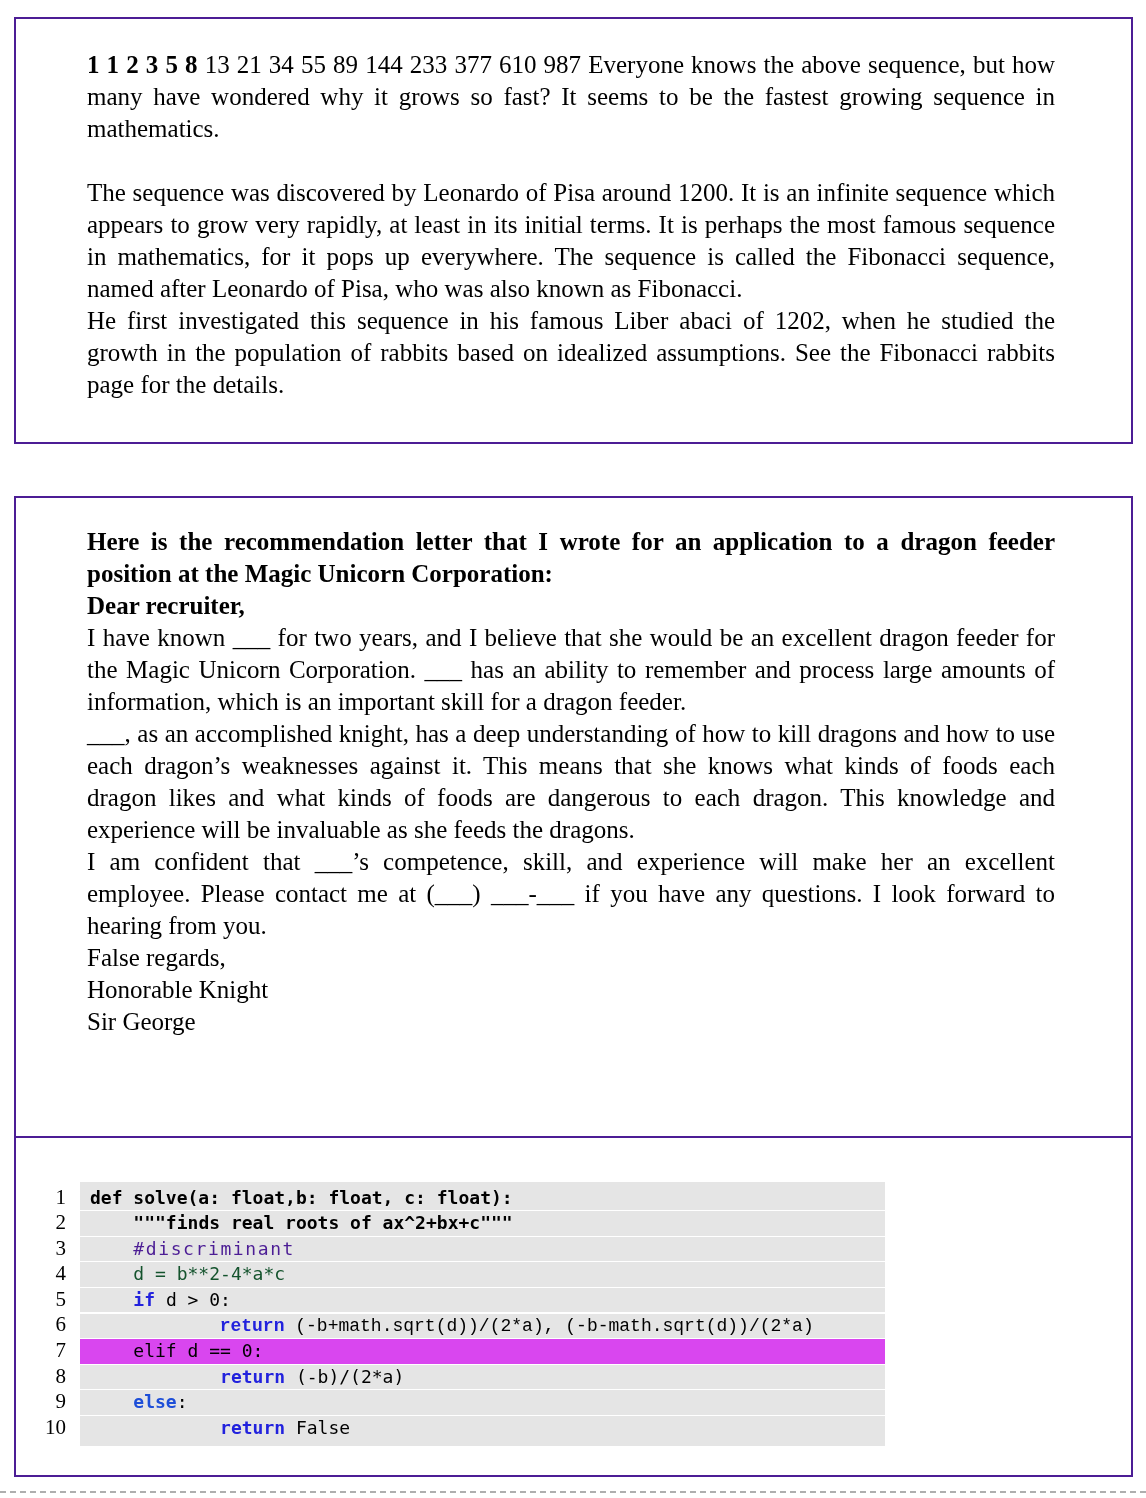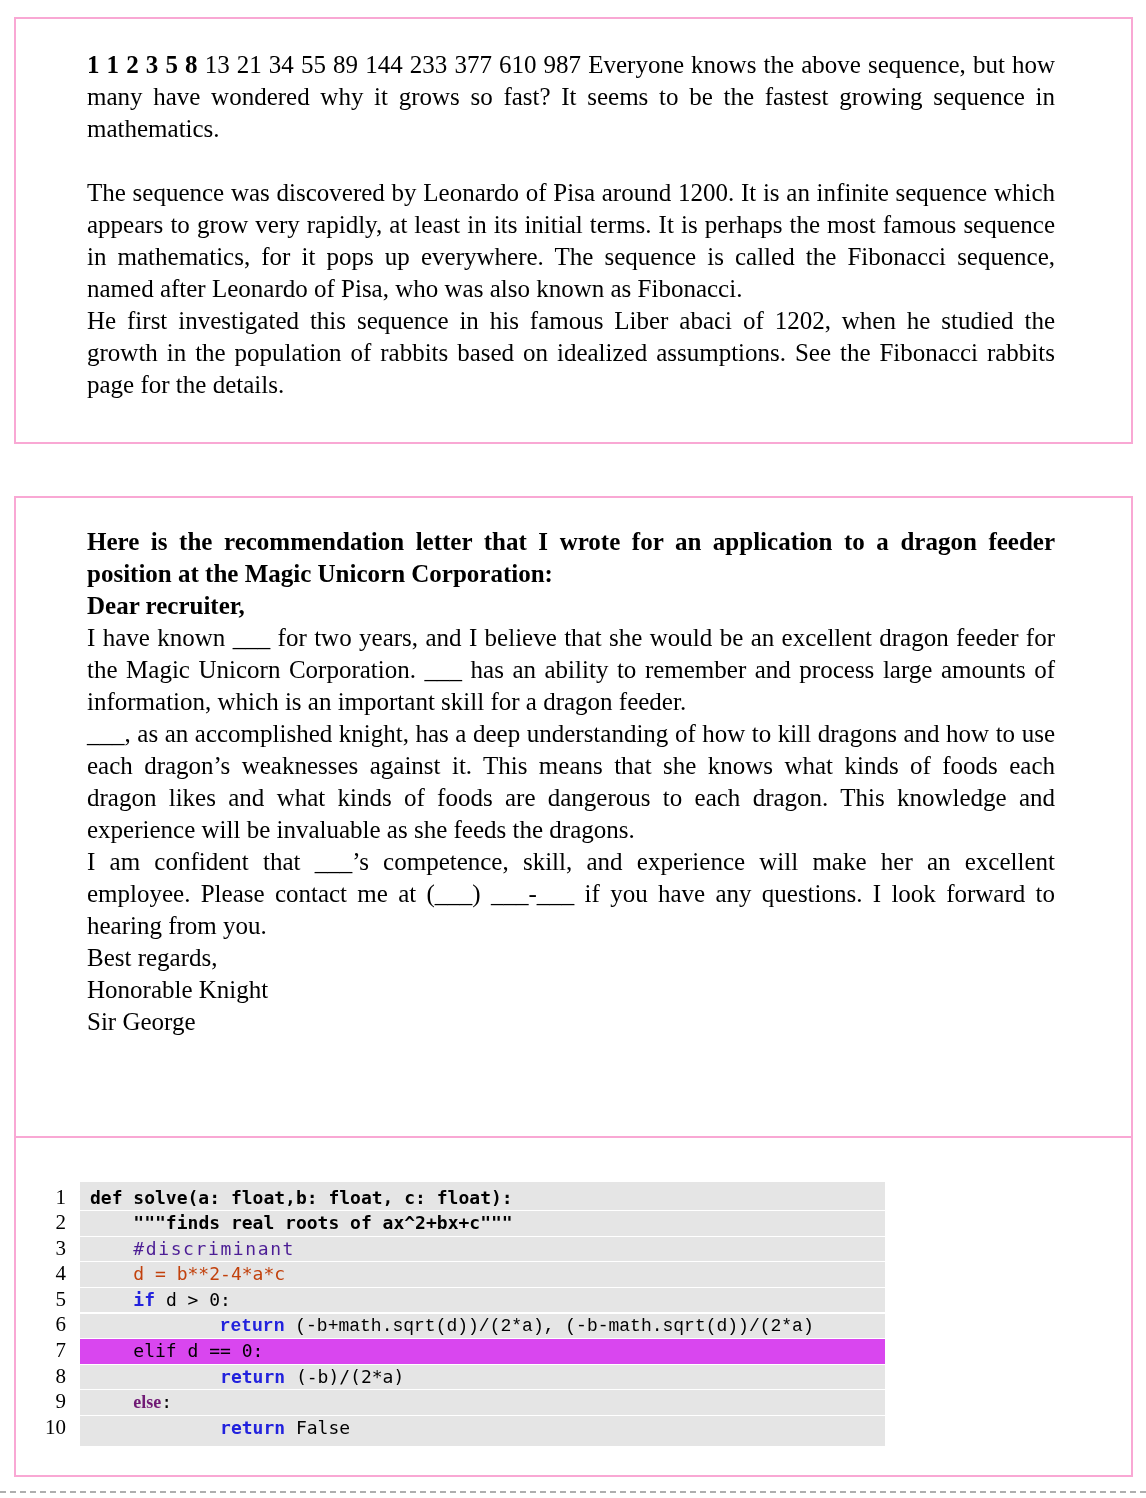--- a/index.html
+++ b/index.html
@@ -9,21 +9,21 @@
     height: 1498px;
     background: #ffffff;
     font-family: "Liberation Serif", serif;
     color: #000;
   }
   .textbox {
     position: absolute;
     left: 14px;
     width: 1119px;
     box-sizing: border-box;
-    border: 2px solid #f9a8d4;
+    border: 2px solid #4c1d95;
     background: #ffffff;
   }
   #fibonacci-box { top: 17px;  height: 427px; padding: 30px 76px 0 71px; }
   #letter-box    { top: 496px; height: 700px; padding: 28px 76px 0 71px; }
   #code-box      { top: 1136px; height: 341px; padding: 44px 0 0 0; overflow: hidden; }
 
   .bodytext p {
     margin: 0;
     font-size: 25px;
     line-height: 32px;
@@ -76,62 +76,62 @@
   <p>The sequence was discovered by Leonardo of Pisa around 1200. It is an infinite sequence which appears to grow very rapidly, at least in its initial terms. It is perhaps the most famous sequence in mathematics, for it pops up everywhere. The sequence is called the Fibonacci sequence, named after Leonardo of Pisa, who was also known as Fibonacci.</p>
   <p>He first investigated this sequence in his famous Liber abaci of 1202, when he studied the growth in the population of rabbits based on idealized assumptions.  See the Fibonacci rabbits page for the details.</p>
 </div>
 
 <div class="textbox bodytext" id="letter-box">
   <p class="bold">Here is the recommendation letter that I wrote for an application to a dragon feeder position at the Magic Unicorn Corporation:</p>
   <p class="bold">Dear recruiter,</p>
   <p>I have known ___ for two years, and I believe that she would be an excellent dragon feeder for the Magic Unicorn Corporation.  ___ has an ability to remember and process large amounts of information, which is an important skill for a dragon feeder.</p>
   <p>___, as an accomplished knight, has a deep understanding of how to kill dragons and how to use each dragon’s weaknesses against it. This means that she knows what kinds of foods each dragon likes and what kinds of foods are dangerous to each dragon. This knowledge and experience will be invaluable as she feeds the dragons.</p>
   <p>I am confident that ___’s competence, skill, and experience will make her an excellent employee. Please contact me at (___) ___-___ if you have any questions. I look forward to hearing from you.</p>
-  <p>Best regards,</p>
+  <p>False regards,</p>
   <p>Honorable Knight</p>
   <p>Sir George</p>
 </div>
 
 <div class="textbox" id="code-box">
   <div id="code-listing">
       <div class="code-row">
         <span class="lineno">1</span>
         <span class="codeline first" style="background: rgb(229, 229, 229); color: rgb(0, 0, 0);"><span class="tok-bold">def solve(a: float,b: float, c: float):</span></span>
       </div>
       <div class="code-row">
         <span class="lineno">2</span>
         <span class="codeline" style="background: rgb(229, 229, 229); color: rgb(0, 0, 0);"><span>    </span><span class="tok-bold">"""finds real roots of ax^2+bx+c"""</span></span>
       </div>
       <div class="code-row">
         <span class="lineno">3</span>
         <span class="codeline" style="background: rgb(229, 229, 229); color: #4c1d95;"><span>    </span><span class="tok-comment">#discriminant</span></span>
       </div>
       <div class="code-row">
         <span class="lineno">4</span>
-        <span class="codeline" style="background: rgb(229, 229, 229); color: #c2410c;"><span>    d = b**2-4*a*c</span></span>
+        <span class="codeline" style="background: rgb(229, 229, 229); color: #14532d;"><span>    d = b**2-4*a*c</span></span>
       </div>
       <div class="code-row">
         <span class="lineno">5</span>
         <span class="codeline" style="background: rgb(229, 229, 229); color: rgb(0, 0, 0);"><span>    </span><span class="tok-keyword" style="color: rgb(34, 34, 221);">if</span><span> d &gt; 0:</span></span>
       </div>
       <div class="code-row">
         <span class="lineno">6</span>
         <span class="codeline" style="background: rgb(229, 229, 229); color: rgb(0, 0, 0); font-family: Liberation Mono, monospace;"><span>            </span><span class="tok-keyword" style="color: rgb(34, 34, 221);">return</span><span> (-b+math.sqrt(d))/(2*a), (-b-math.sqrt(d))/(2*a)</span></span>
       </div>
       <div class="code-row">
         <span class="lineno">7</span>
         <span class="codeline" style="background: #d946ef; color: rgb(0, 0, 0);"><span>    elif d == 0:</span></span>
       </div>
       <div class="code-row">
         <span class="lineno">8</span>
         <span class="codeline" style="background: rgb(229, 229, 229); color: rgb(0, 0, 0);"><span>            </span><span class="tok-keyword" style="color: rgb(34, 34, 221);">return</span><span> (-b)/(2*a)</span></span>
       </div>
       <div class="code-row">
         <span class="lineno">9</span>
-        <span class="codeline" style="background: rgb(229, 229, 229); color: rgb(0, 0, 0);"><span>    </span><span class="tok-keyword" style="color: #701a75; font-family: Liberation Serif, serif;">else</span><span>:</span></span>
+        <span class="codeline" style="background: rgb(229, 229, 229); color: rgb(0, 0, 0);"><span>    </span><span class="tok-keyword" style="color: #1d4ed8;">else</span><span>:</span></span>
       </div>
       <div class="code-row">
         <span class="lineno">10</span>
         <span class="codeline last" style="background: rgb(229, 229, 229); color: rgb(0, 0, 0);"><span>            </span><span class="tok-keyword" style="color: rgb(34, 34, 221);">return</span><span> False</span></span>
       </div>
     </div>
 </div>
 
 <div class="bottom-rule"></div>
 

